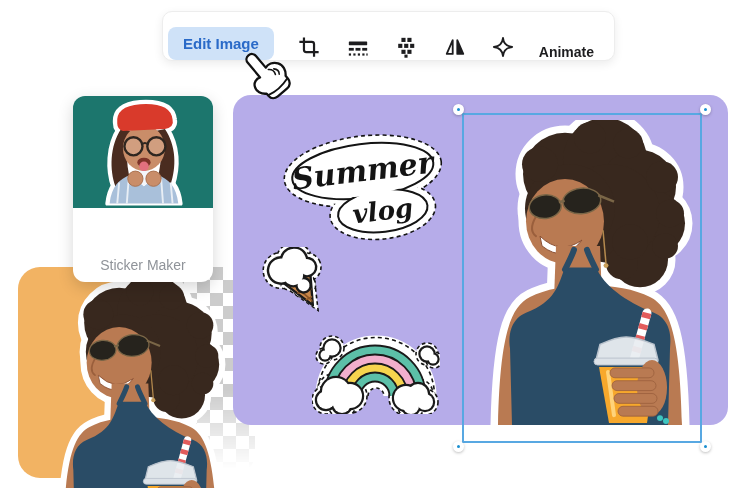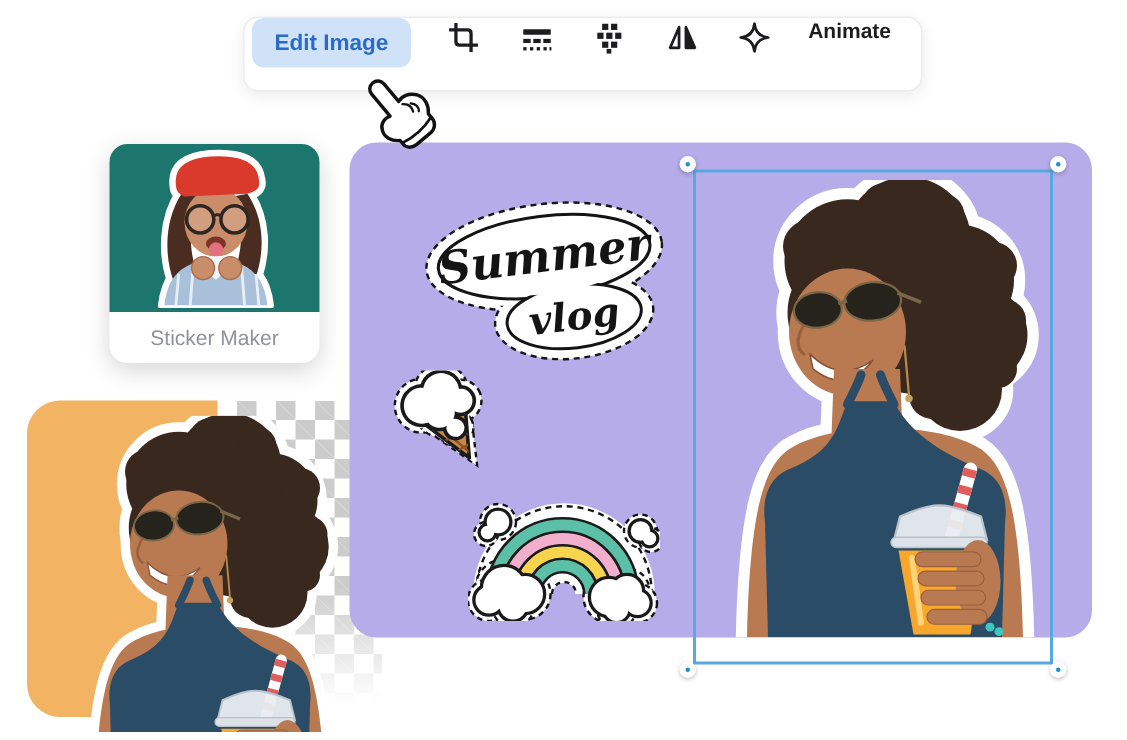--- a/index.html
+++ b/index.html
@@ -13,32 +13,32 @@
     --cone:#c8874a; --cone-line:#8a5526; --checker-gray:#cccccc;
   }
   html,body{margin:0;padding:0;}
   body{font-family:"Liberation Sans",sans-serif;background:#fff;}
   .stage{position:relative;width:751px;height:493px;background:#fff;overflow:hidden;}
   .stage *{box-sizing:border-box;}
 
   
   .toolbar{position:absolute;left:162px;top:11px;width:453px;height:50px;background:#fff;
     border:1px solid #ededed;border-radius:10px;box-shadow:0 3px 10px rgba(0,0,0,.08);
-    display:flex;align-items:flex-start;justify-content:space-between;padding:0 20px 0 5px;z-index:8;}
+    display:flex;align-items:flex-end;justify-content:space-between;padding:0 20px 0 5px;z-index:8;}
   .edit-btn{background:var(--button-bg);color:var(--button-text);font-size:15px;font-weight:bold;
     border:none;border-radius:8px;padding:8px 15px;cursor:pointer;white-space:nowrap;}
   .tb-icon{width:26px;height:26px;display:flex;align-items:center;justify-content:center;cursor:pointer;}
   .tb-icon svg{width:22px;height:22px;}
   .animate-label{font-size:14px;font-weight:bold;color:var(--icon-dark);cursor:pointer;}
 
   
   .hand-cursor{position:absolute;left:230px;top:46px;width:72px;height:64px;z-index:9;pointer-events:none;}
 
   
-  .sm-card{position:absolute;left:73px;top:96px;width:140px;height:146px;background:#fff;border-radius:12px;
+  .sm-card{position:absolute;left:73px;top:96px;width:140px;height:186px;background:#fff;border-radius:12px;
     box-shadow:0 5px 16px rgba(0,0,0,.16);z-index:4;cursor:pointer;}
   .sm-img{position:absolute;left:0;top:0;right:0;height:112px;background:var(--card-teal);
     border-radius:12px 12px 0 0;overflow:hidden;}
   .sm-label{position:absolute;left:0;right:0;bottom:0;height:34px;display:flex;align-items:center;
     justify-content:center;font-size:14px;color:var(--label-gray);}
 
   
   .checkerboard{position:absolute;left:145px;top:267px;width:110px;height:206px;z-index:1;
     background-color:#fff;
     background-image:linear-gradient(45deg,var(--checker-gray) 25%,transparent 25%,transparent 75%,var(--checker-gray) 75%),

